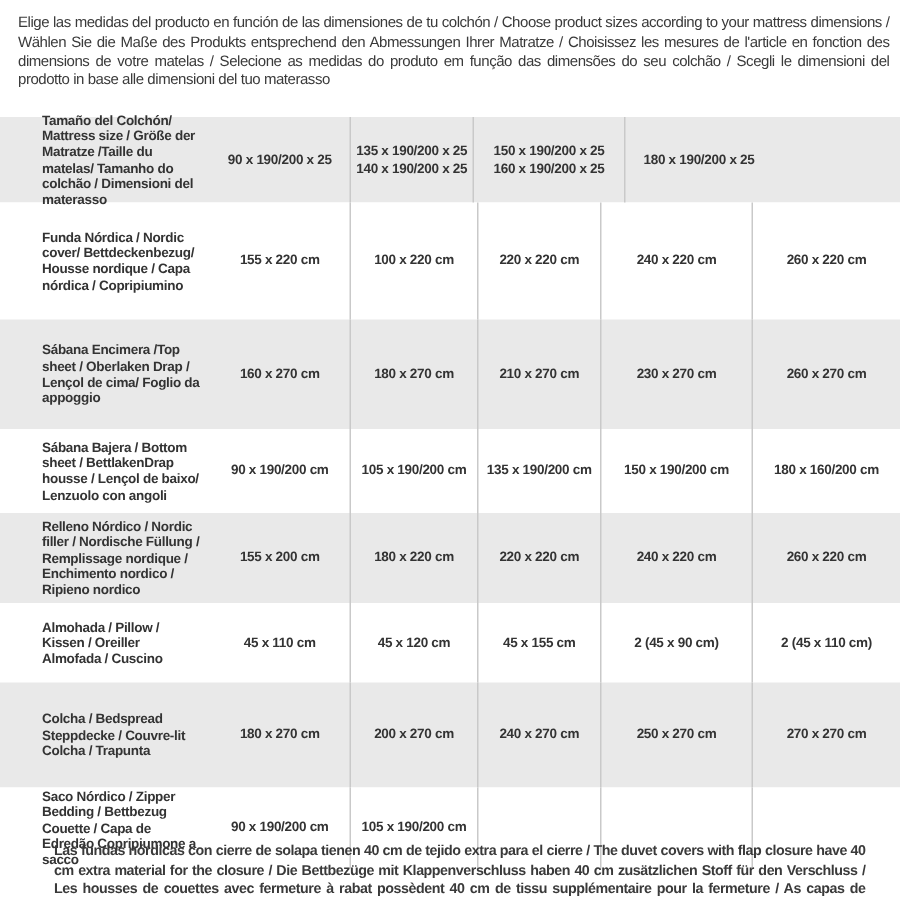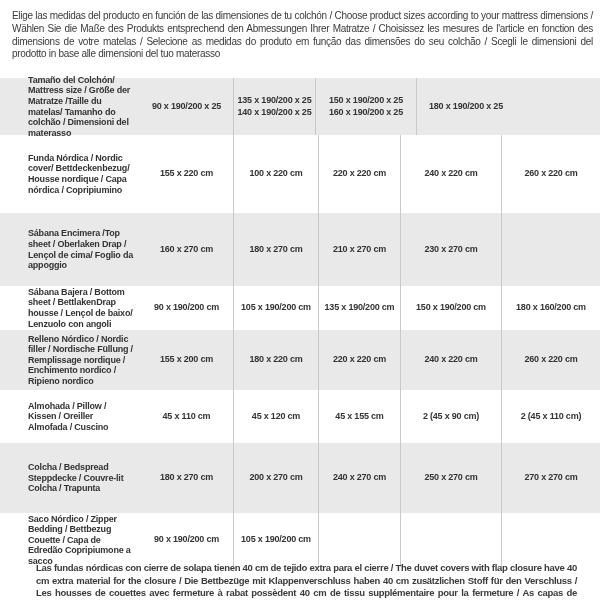--- a/index.html
+++ b/index.html
@@ -11,21 +11,21 @@
   }
   .intro{
     position:absolute;top:10px;left:12px;right:7px;margin:0;
     font-size:10px;font-weight:400;line-height:12.8px;letter-spacing:-0.3px;
     text-align:justify;color:#3a3a3a;
   }
   .size-table{position:absolute;top:78px;left:0;width:600px;}
   .t-row{display:flex;width:600px;box-sizing:border-box;}
   .t-row.gray{background:#e9e9e9;}
   .t-row.white{background:#ffffff;}
-  .r0{height:57px}.r1{height:78px}.r2{height:73px}.r3{height:44px}
+  .r0{height:57px}.r1{height:78px}.r2{height:73px}.r3{height:56px}
   .r4{height:60px}.r5{height:53px}.r6{height:70px}.r7{height:54px}
   .cell{
     box-sizing:border-box;display:flex;flex-direction:column;
     justify-content:center;align-items:center;
     font-size:9px;font-weight:700;letter-spacing:-0.2px;line-height:11.5px;
     color:#333333;text-align:center;
   }
   .c-label{width:140px;align-items:flex-start;text-align:left;padding:2px 6px 2px 28px;line-height:10.6px;}
   .c1{width:94px}.c2{width:85px}.c3{width:82px}.c4{width:101px}.c5{width:98px}
   .sep{border-right:1px solid #c9c9c9;}
@@ -68,20 +68,21 @@
     <div class="cell c4 sep">240 x 220 cm</div>
     <div class="cell c5">260 x 220 cm</div>
   </div>
 
   <div class="t-row gray r2">
     <div class="cell c-label">Sábana Encimera /Top sheet / Oberlaken Drap / Lençol de cima/ Foglio da appoggio</div>
     <div class="cell c1 sep">160 x 270 cm</div>
     <div class="cell c2 sep">180 x 270 cm</div>
     <div class="cell c3 sep">210 x 270 cm</div>
     <div class="cell c4 sep">230 x 270 cm</div>
+    <div class="cell c5">260 x 270 cm</div>
   </div>
 
   <div class="t-row white r3">
     <div class="cell c-label">Sábana Bajera / Bottom sheet / BettlakenDrap housse / Lençol de baixo/ Lenzuolo con angoli</div>
     <div class="cell c1 sep">90 x 190/200 cm</div>
     <div class="cell c2 sep">105 x 190/200 cm</div>
     <div class="cell c3 sep">135 x 190/200 cm</div>
     <div class="cell c4 sep">150 x 190/200 cm</div>
     <div class="cell c5">180 x 160/200 cm</div>
   </div>

